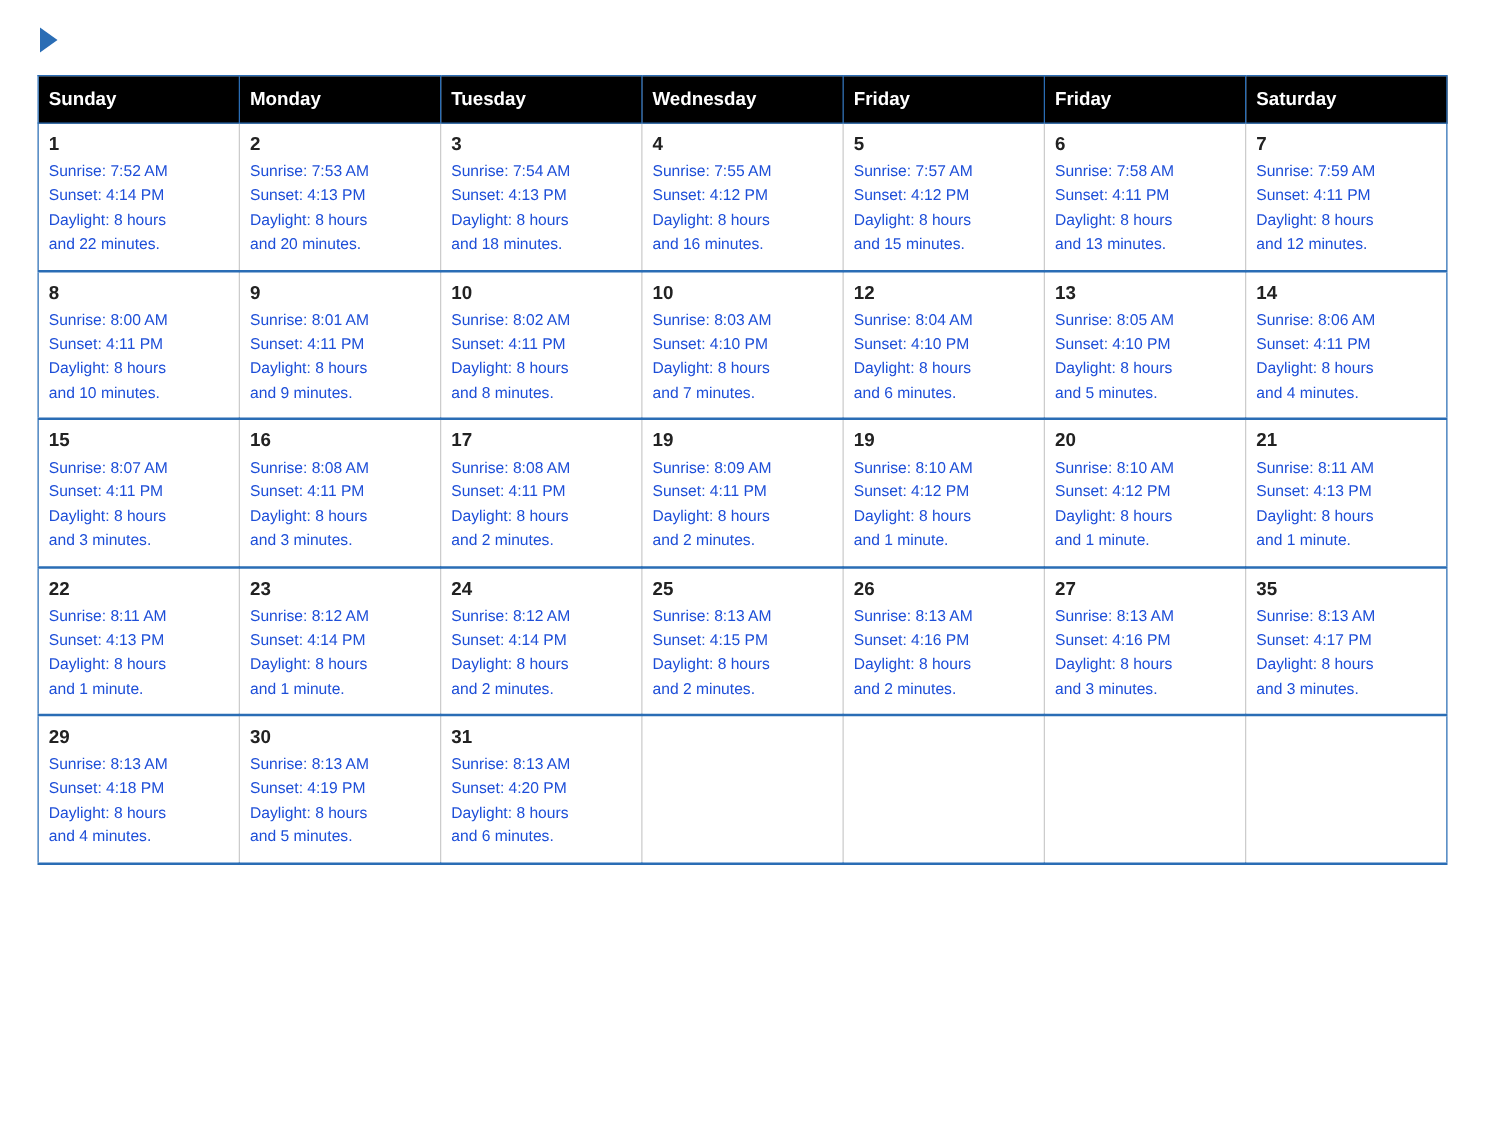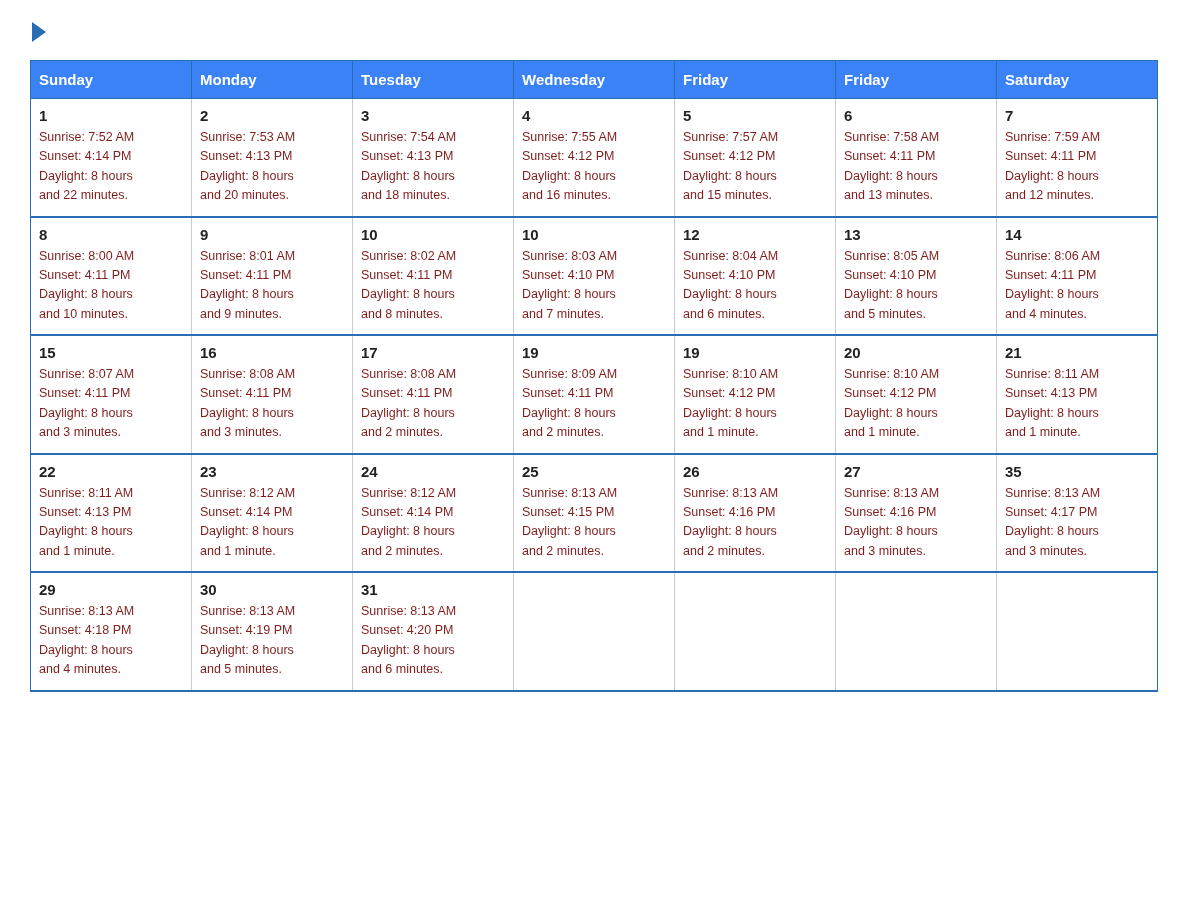--- a/index.html
+++ b/index.html
@@ -62,21 +62,21 @@
       color: #333;
       font-family: Georgia, serif;
       margin-top: 4px;
     }
     table {
       width: 100%;
       border-collapse: collapse;
       table-layout: fixed;
     }
     thead tr th {
-      background-color: #3b82f6;
+      background-color: #000000;
       color: #fff;
       font-size: 15px;
       font-weight: bold;
       padding: 10px 8px;
       text-align: left;
       border: 1px solid #2a6db5;
     }
     tbody tr {
       border-bottom: 2px solid #2a6db5;
     }
@@ -97,21 +97,21 @@
       border-right: 1px solid #2a6db5;
     }
     .day-num {
       font-size: 15px;
       font-weight: bold;
       display: block;
       margin-bottom: 4px;
     }
     .day-info {
       font-size: 12.5px;
-      color: #7f1d1d;
+      color: #1d4ed8;
       line-height: 1.55;
     }
     .empty-cell {
       background: #fff;
     }
   </style>
 </head>
 <body>
 
 <div class="header">

